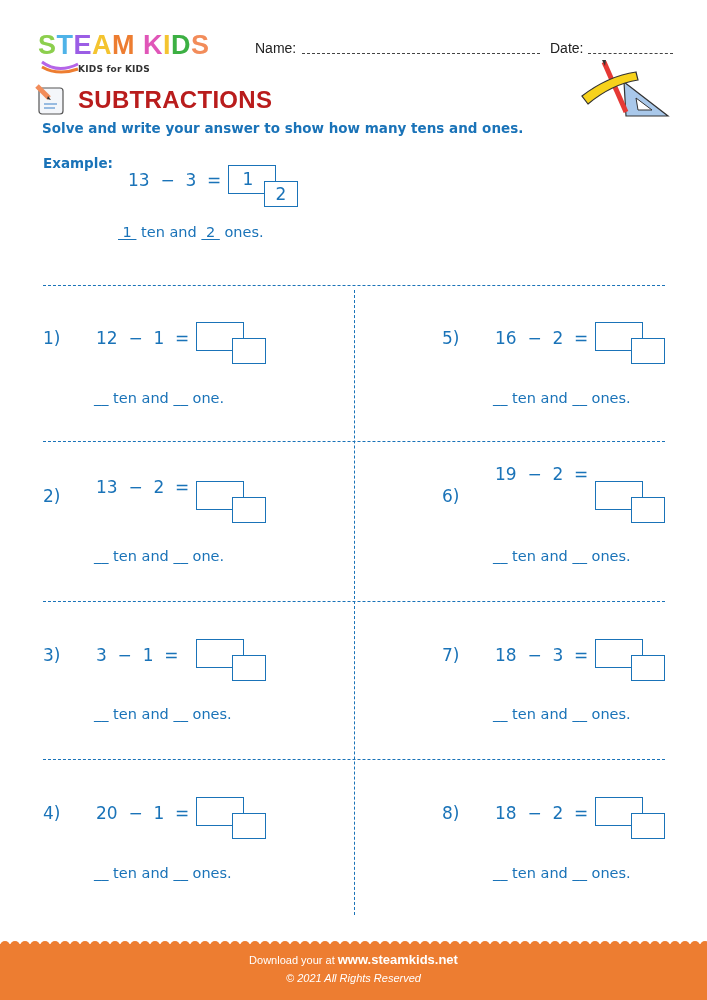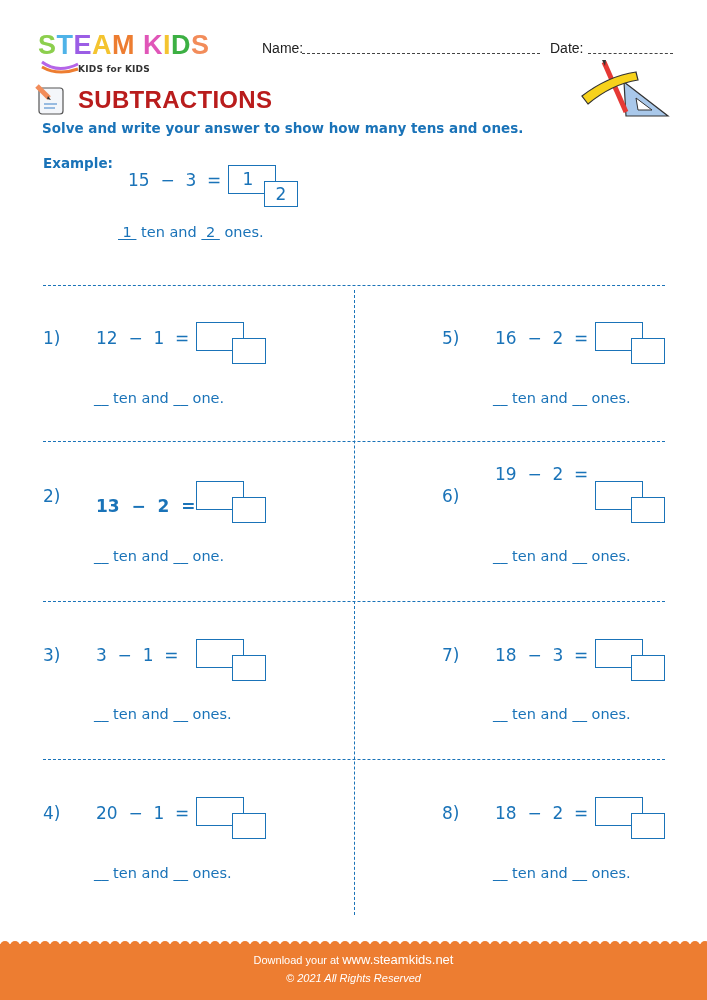--- a/index.html
+++ b/index.html
@@ -6,21 +6,21 @@
   html, body { width: 707px; height: 1000px; background: #ffffff; overflow: hidden; }
   body { position: relative; font-family: "DejaVu Sans", sans-serif; color: #1a73b8; }
 
   .logo { position: absolute; left: 38px; top: 30px; width: 200px; height: 46px; }
   .logo-word { position: absolute; left: 0; top: 0; font-family: "Liberation Sans", sans-serif; font-weight: 900; font-size: 27px; letter-spacing: 0.5px; line-height: 30px; }
   .logo-word span { display: inline-block; }
   .logo-sub { position: absolute; left: 40px; top: 34px; font-family: "DejaVu Sans", sans-serif; font-weight: bold; font-size: 9px; color: #333; letter-spacing: 0.2px; }
   .logo-swoosh { position: absolute; left: 2px; top: 30px; width: 40px; height: 14px; }
 
   .name-label, .date-label { position: absolute; top: 40px; font-family: "Liberation Sans", sans-serif; font-size: 14px; color: #222; }
-  .name-label { left: 262px; }
+  .name-label { left: 255px; }
   .date-label { left: 550px; }
   .name-line { position: absolute; left: 302px; top: 53px; width: 238px; border-bottom: 1px dashed #444; }
   .date-line { position: absolute; left: 588px; top: 53px; width: 85px; border-bottom: 1px dashed #444; }
 
   .tools-icon { position: absolute; left: 578px; top: 60px; width: 98px; height: 58px; }
 
   .title-icon { position: absolute; left: 33px; top: 82px; width: 34px; height: 34px; }
   .title { position: absolute; left: 78px; top: 86px; font-family: "Liberation Sans", sans-serif; font-weight: bold; font-size: 24px; color: #b91c1c; letter-spacing: 0.3px; }
   .instructions { position: absolute; left: 42px; top: 120px; font-family: "DejaVu Sans", sans-serif; font-weight: bold; font-size: 13.5px; color: #1a73b8; }
 
@@ -36,21 +36,21 @@
   .filled { text-decoration: underline; text-underline-offset: 2px; }
 
   .hdash { position: absolute; left: 43px; width: 622px; border-top: 1.3px dashed #1a73b8; }
   .vdash { position: absolute; left: 354px; top: 290px; height: 625px; border-left: 1.3px dashed #1a73b8; }
 
   .num { position: absolute; font-size: 17px; color: #1a73b8; font-family: "DejaVu Sans", sans-serif; }
 
   .footer { position: absolute; left: 0; top: 944px; width: 707px; height: 56px; background: #ed7d31; }
   .scallops { position: absolute; left: 0; top: 936px; width: 707px; height: 10px; }
   .footer-line1 { position: absolute; left: 0; width: 707px; top: 952px; text-align: center; font-family: "Liberation Sans", sans-serif; font-size: 11px; color: #fff; }
-  .footer-line1 b { font-size: 13px; font-weight: normal; }
+  .footer-line1 b { font-size: 13px; font-weight: bold; }
   .footer-line2 { position: absolute; left: 0; width: 707px; top: 972px; text-align: center; font-family: "Liberation Sans", sans-serif; font-size: 11px; font-style: italic; color: #fff; }
 </style>
 </head>
 <body>
 
 <div class="logo">
   <div class="logo-word" id="logo-word"><span style="color: rgb(140, 207, 77);">S</span><span style="color: rgb(79, 179, 232);">T</span><span style="color: rgb(155, 93, 229);">E</span><span style="color: rgb(244, 196, 48);">A</span><span style="color: rgb(237, 125, 49);">M</span><span style="color: rgb(0, 0, 0);">&nbsp;</span><span style="color: rgb(224, 86, 184);">K</span><span style="color: rgb(244, 196, 48);">I</span><span style="color: rgb(60, 176, 67);">D</span><span style="color: rgb(242, 140, 90);">S</span></div>
   <svg class="logo-swoosh" viewBox="0 0 40 14">
     <path d="M2 2 Q18 14 38 4" stroke="#b565e8" stroke-width="3" fill="none"></path>
     <path d="M2 7 Q18 16 38 9" stroke="#ed7d31" stroke-width="3" fill="none"></path>
@@ -75,21 +75,21 @@
   <rect x="6" y="6" width="24" height="26" rx="3" fill="#f4f6fa" stroke="#555" stroke-width="1.2"></rect>
   <line x1="11" y1="22" x2="24" y2="22" stroke="#7aa7d8" stroke-width="1.5"></line>
   <line x1="11" y1="26" x2="22" y2="26" stroke="#7aa7d8" stroke-width="1.5"></line>
   <line x1="4" y1="4" x2="16" y2="16" stroke="#f28c5a" stroke-width="5"></line>
   <polygon points="15,14 18,18 14,17" fill="#333"></polygon>
 </svg>
 <div class="title">SUBTRACTIONS</div>
 <div class="instructions">Solve and write your answer to show how many tens and ones.</div>
 
 <div class="example-label">Example:</div>
-<div class="eq" style="left:128px; top:170px;">15  −  3  =</div>
+<div class="eq" style="left:128px; top:170px;">13  −  3  =</div>
 <div class="boxes" style="left:228px; top:165px;">
   <div class="box-tens"><span style="position:relative; left:-4px;">1</span></div>
   <div class="box-ones">2</div>
 </div>
 <div class="answer-line" style="left:118px; top:224px;"><span class="filled"> 1 </span><span> ten and </span><span class="filled"> 2 </span><span> ones.</span></div>
 
 <div class="hdash" style="top:285px;"></div>
 <div class="hdash" style="top:441px;"></div>
 <div class="hdash" style="top:601px;"></div>
 <div class="hdash" style="top:759px;"></div>
@@ -100,21 +100,21 @@
   <div class="eq" style="left:96px; top:328px;">12  −  1  =</div>
   <div class="boxes" style="left:196px; top:322px;">
     <div class="box-tens"></div>
     <div class="box-ones"></div>
   </div>
   <div class="answer-line" style="left:94px; top:390px;">__ ten and __ one.</div>
 </div>
 
 <div class="prob">
   <div class="num" style="left:43px; top:486px;">2)</div>
-  <div class="eq" style="left:96px; top:496px;font-weight:bold;">13  −  2  =</div>
+  <div class="eq" style="left:96px; top:477px;">13  −  2  =</div>
   <div class="boxes" style="left:196px; top:481px;">
     <div class="box-tens"></div>
     <div class="box-ones"></div>
   </div>
   <div class="answer-line" style="left:94px; top:548px;">__ ten and __ one.</div>
 </div>
 
 <div class="prob">
   <div class="num" style="left:43px; top:645px;">3)</div>
   <div class="eq" style="left:96px; top:645px;">3  −  1  =</div>

